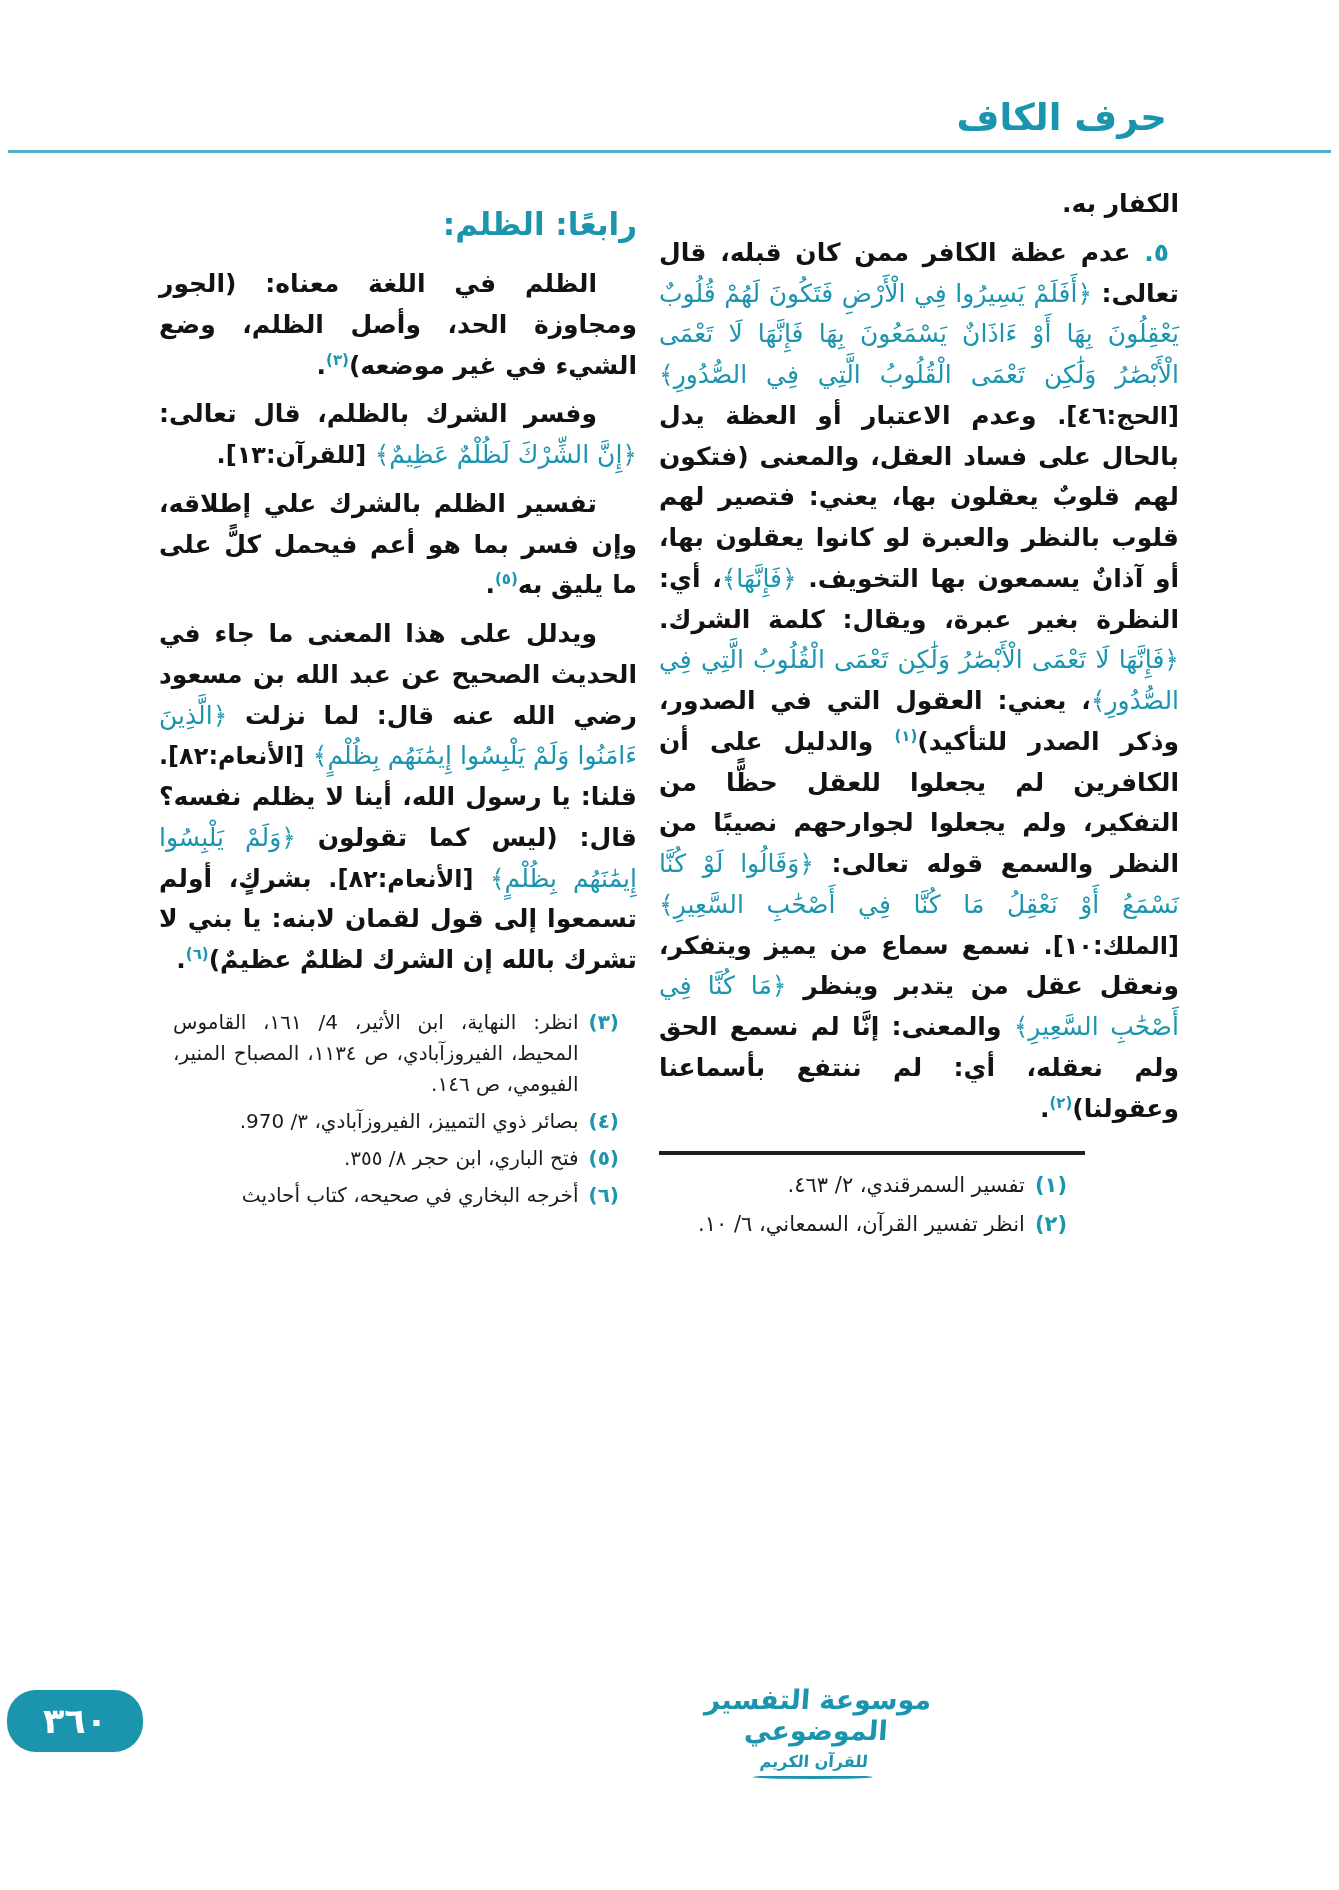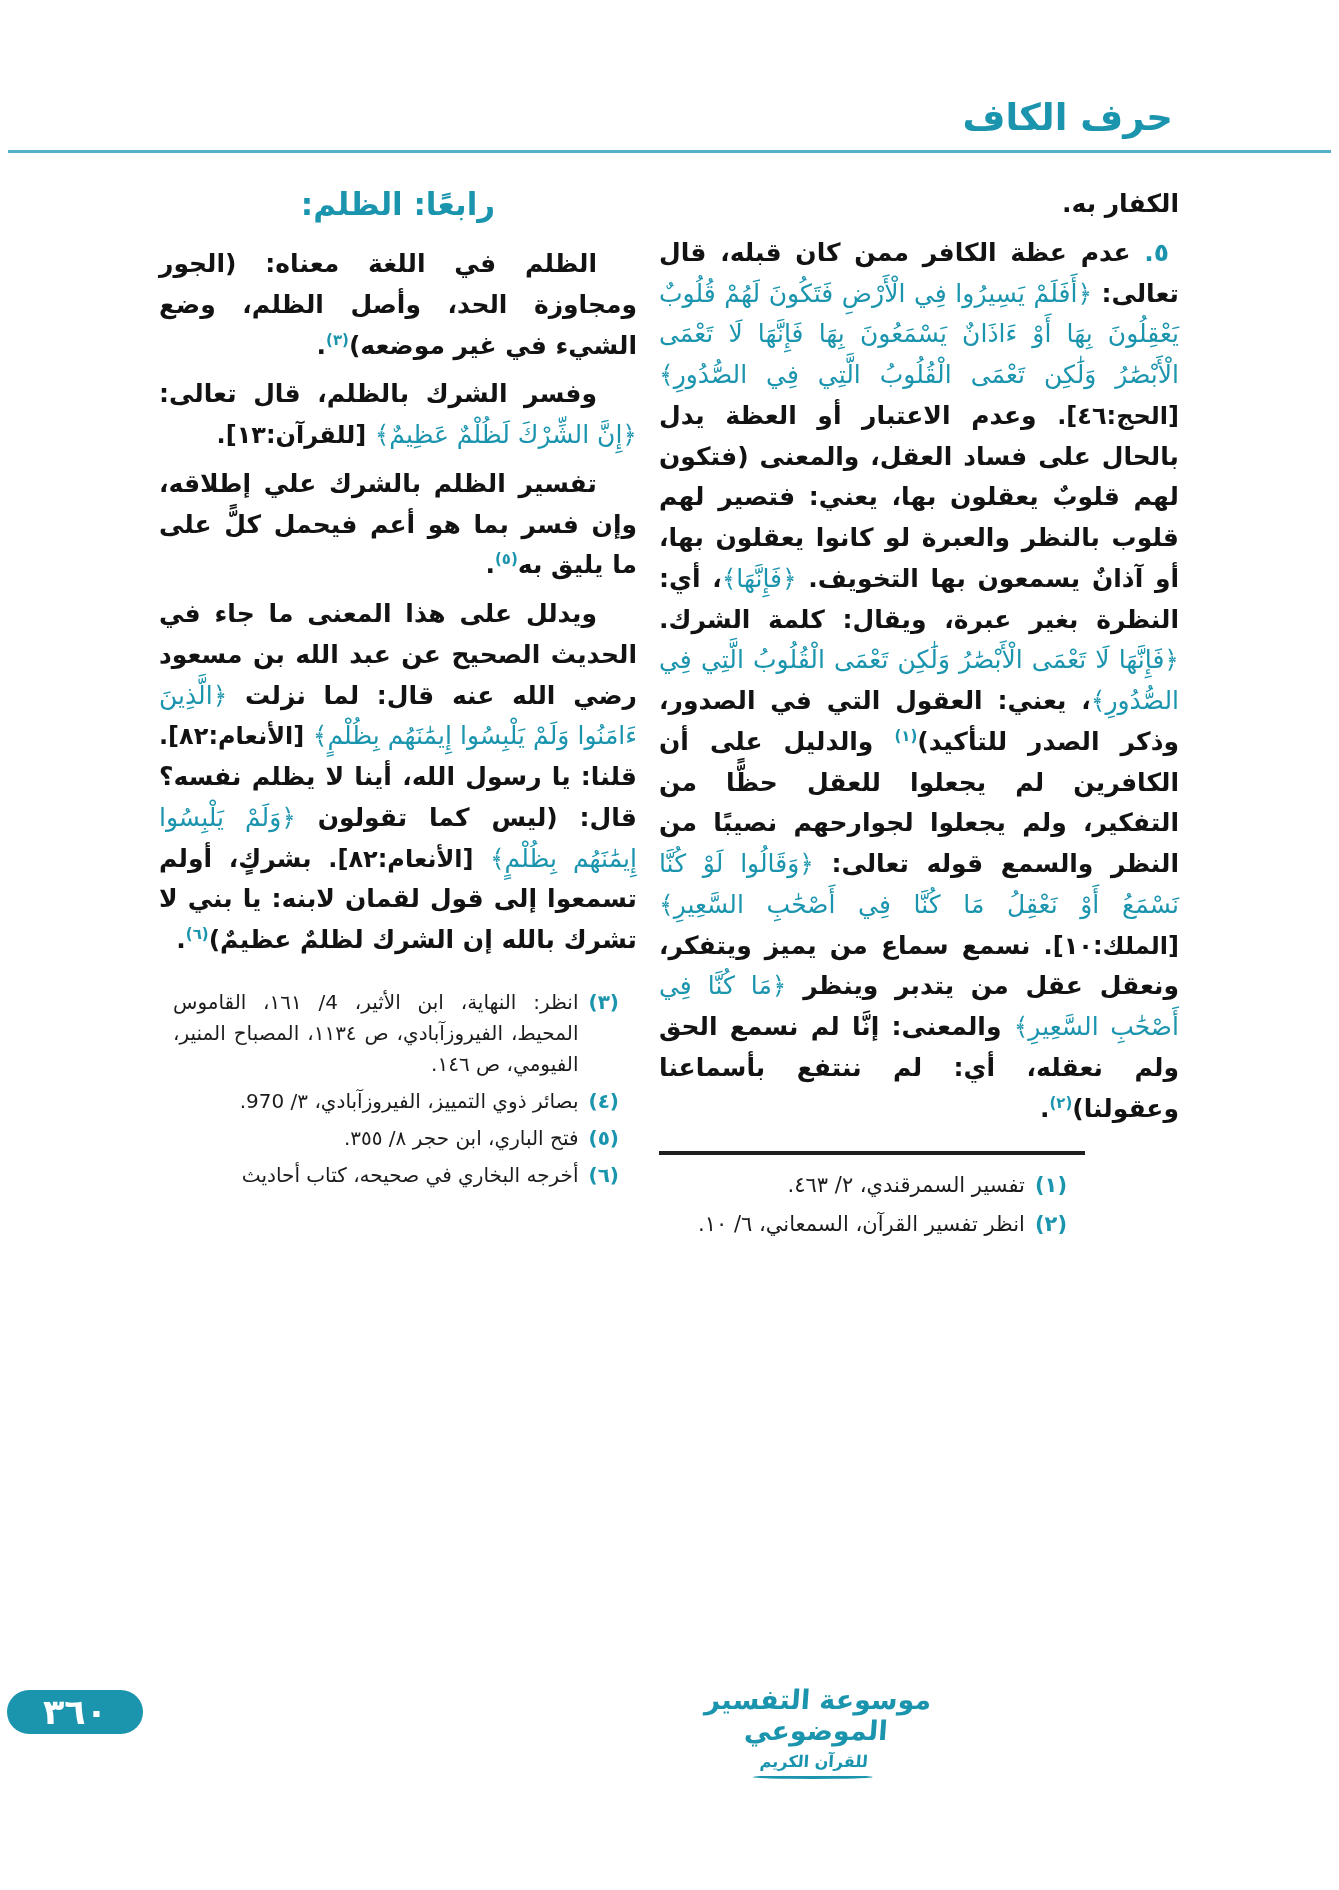--- a/index.html
+++ b/index.html
@@ -13,21 +13,21 @@
   .page{
     position:relative;
     width:1339px;height:1890px;
     margin:0 auto;
     background:#ffffff;
     overflow:hidden;
     direction:rtl;
   }
   
   .chapter-title{
-    position:absolute;top:96px;right:166px;
+    position:absolute;top:96px;right:172px;
     color:var(--accent);
     font-size:37px;font-weight:700;
     letter-spacing:-1px;
     margin-left:16px;
   }
   .header-rule{
     position:absolute;top:150px;left:8px;right:8px;height:3px;
     background:var(--rule);
   }
   
@@ -48,22 +48,21 @@
   .para.no-indent{text-indent:0;}
   .para.num-para{text-indent:10px;}
   .seg-text{color:var(--ink);}
   .seg-quran{color:var(--accent);font-weight:400;}
   .seg-ref{color:var(--ink);font-size:24px;font-weight:700;}
   .seg-sup{color:var(--accent);font-size:15px;vertical-align:super;font-weight:700;line-height:1;}
   .seg-num{color:var(--accent);font-weight:700;}
   .section-heading{
     color:var(--accent);
     font-size:31px;font-weight:700;
-    text-align:center;
-    margin:2px 0 22px 0;
+    margin:22px 0 22px 0;
   }
   
   .fn-sep{
     width:82%;
     margin:22px auto 14px 0;
     border-top:4px solid #1f1f1f;
   }
   .footnotes{font-weight:400;}
   .footnotes.right-fns{font-size:21px;padding-right:112px;}
   .footnotes.left-fns{font-size:20px;margin-top:26px;padding-right:18px;padding-left:14px;}
@@ -78,21 +77,21 @@
   .publisher-emblem{
     position:absolute;top:1684px;right:398px;width:250px;
     text-align:center;color:var(--accent);
     transform:skewX(-4deg);
   }
   .emblem-line1{font-size:27px;font-weight:700;line-height:1.15;}
   .emblem-line2{font-size:16px;font-weight:700;margin-top:6px;letter-spacing:1px;}
   .emblem-flourish{height:4px;width:120px;margin:4px auto 0;border-bottom:3px solid var(--accent);border-radius:50%;}
   .page-badge{
     position:absolute;top:1690px;left:7px;
-    width:136px;height:44px;
+    width:136px;height:62px;
     background:var(--accent);
     border-radius:29px;
     display:flex;align-items:center;justify-content:center;
     color:#ffffff;font-size:35px;font-weight:700;
   }
 </style>
 </head>
 <body>
 
 <div class="page">

